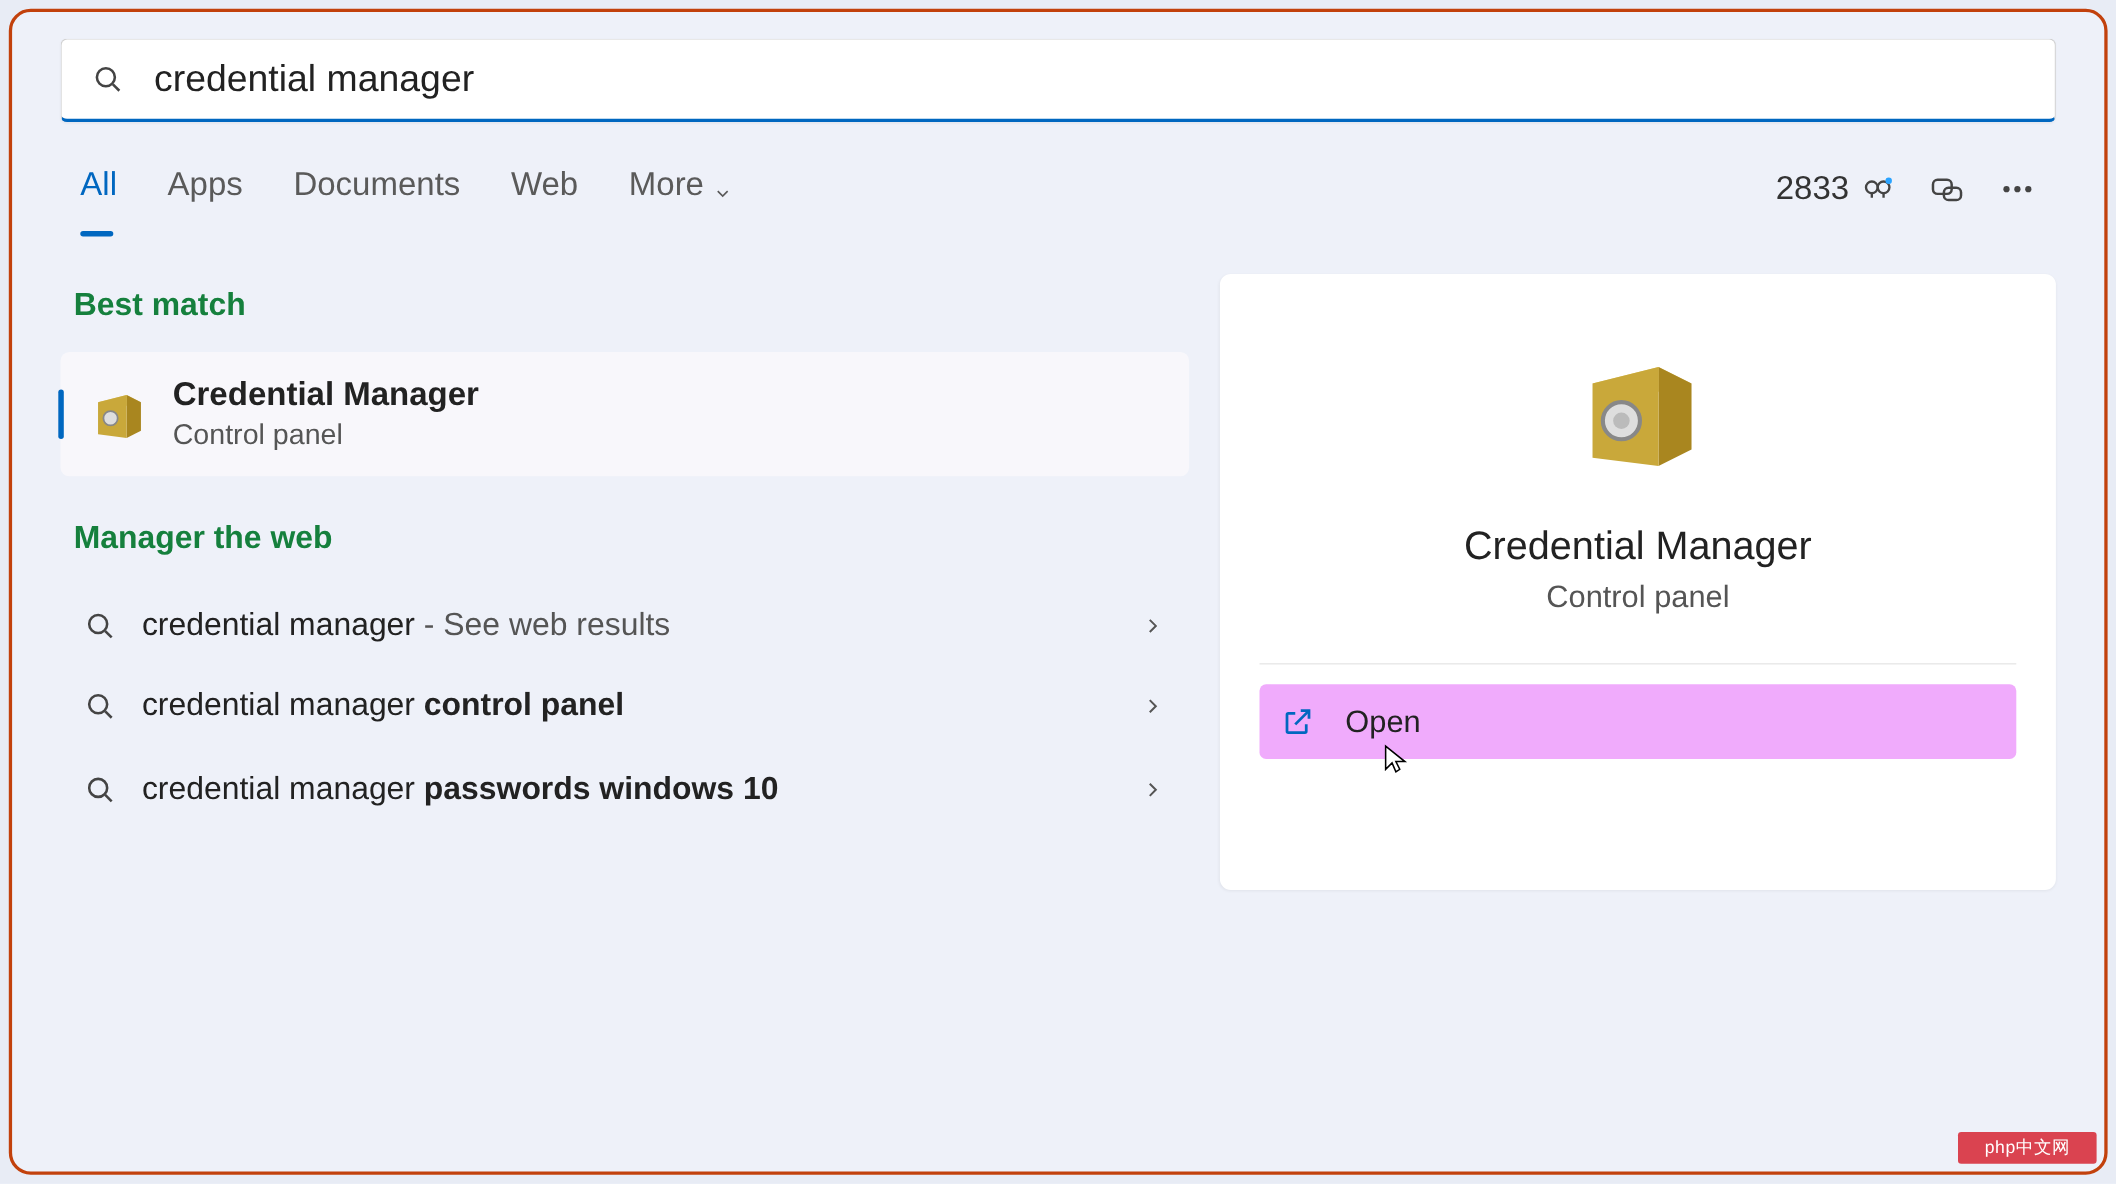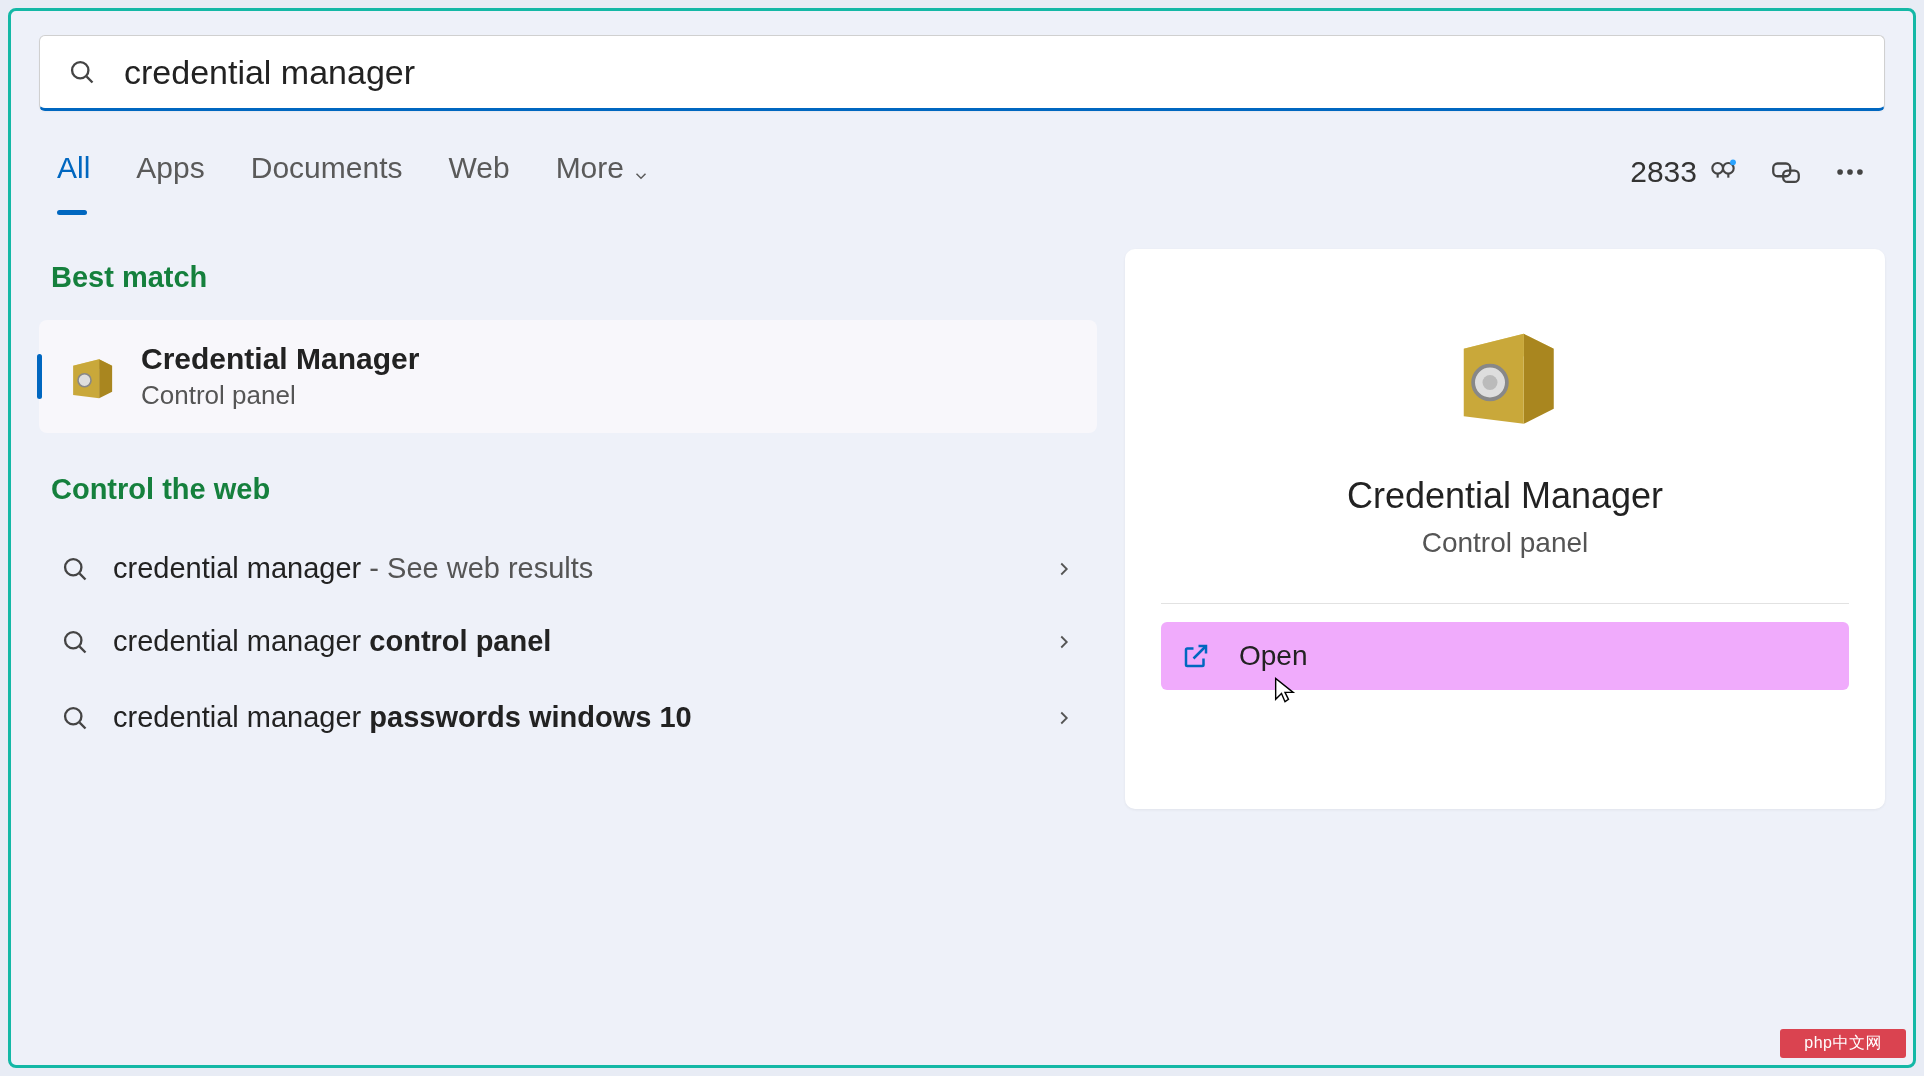--- a/index.html
+++ b/index.html
@@ -4,26 +4,26 @@
   <style>
     * { margin: 0; padding: 0; box-sizing: border-box; font-family: "Segoe UI", -apple-system, sans-serif; }
     body {
       background: #e8ecf5;
       width: 1924px;
       height: 1076px;
       position: relative;
       overflow: hidden;
     }
     .frame {
-      border: 3px solid #14b8a6;
-      border-radius: 8px;
+      border: 3px solid #c2410c;
+      border-radius: 20px;
       position: absolute;
       inset: 8px;
       background: #eef1f9;
-      padding: 24px 28px;
+      padding: 24px 44px;
     }
 
     
     .search-bar {
       background: #fff;
       border: 1px solid #d0d0d0;
       border-bottom: 3px solid #0067c0;
       border-radius: 6px;
       height: 76px;
       display: flex;
@@ -70,21 +70,21 @@
       left: 0;
       bottom: -22px;
       width: 30px;
       height: 5px;
       background: #0067c0;
       border-radius: 3px;
     }
     .tab-more { display: flex; align-items: flex-end; gap: 8px; }
     .right-icons { display: flex; align-items: center; gap: 30px; }
     .points { display: flex; align-items: center; gap: 10px; font-size: 30px; color: #333; }
-    .icon-btn { cursor: pointer; display:flex; align-items:flex-start; }
+    .icon-btn { cursor: pointer; display:flex; align-items:flex-end; }
 
     
     .columns {
       display: flex;
       gap: 28px;
       margin-top: 56px;
       align-items: flex-start;
     }
     .left { flex: 1; min-width: 0; }
     .right {
@@ -239,21 +239,21 @@
             <circle class="dial" cx="24" cy="36" r="8"></circle>
           </svg>
         </div>
         <div class="bm-text">
           <div class="bm-title">Credential Manager</div>
           <div class="bm-sub">Control panel</div>
         </div>
       </div>
 
       <div class="search-web">
-        <div class="section-title">Control the web</div>
+        <div class="section-title">Manager the web</div>
 
         <div class="web-item">
           <svg width="28" height="28" viewBox="0 0 24 24" fill="none" stroke="#444" stroke-width="2">
               <circle cx="10.5" cy="10.5" r="7"></circle>
               <line x1="21" y1="21" x2="16" y2="16"></line>
             </svg>
           <div class="web-text">
             <span>credential manager </span><span class="bold"></span><span class="suffix">- See web results</span>
           </div>
           <svg class="chevron" width="22" height="22" viewBox="0 0 24 24" fill="none" stroke="#555" stroke-width="2">

